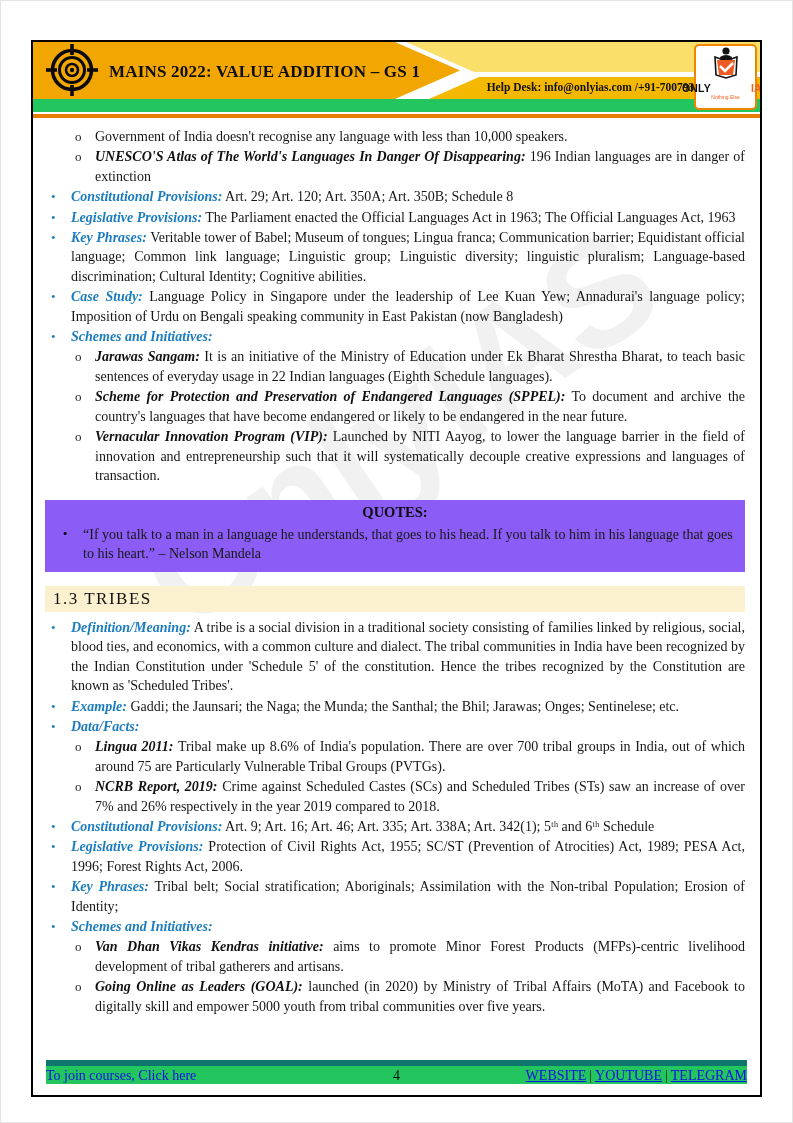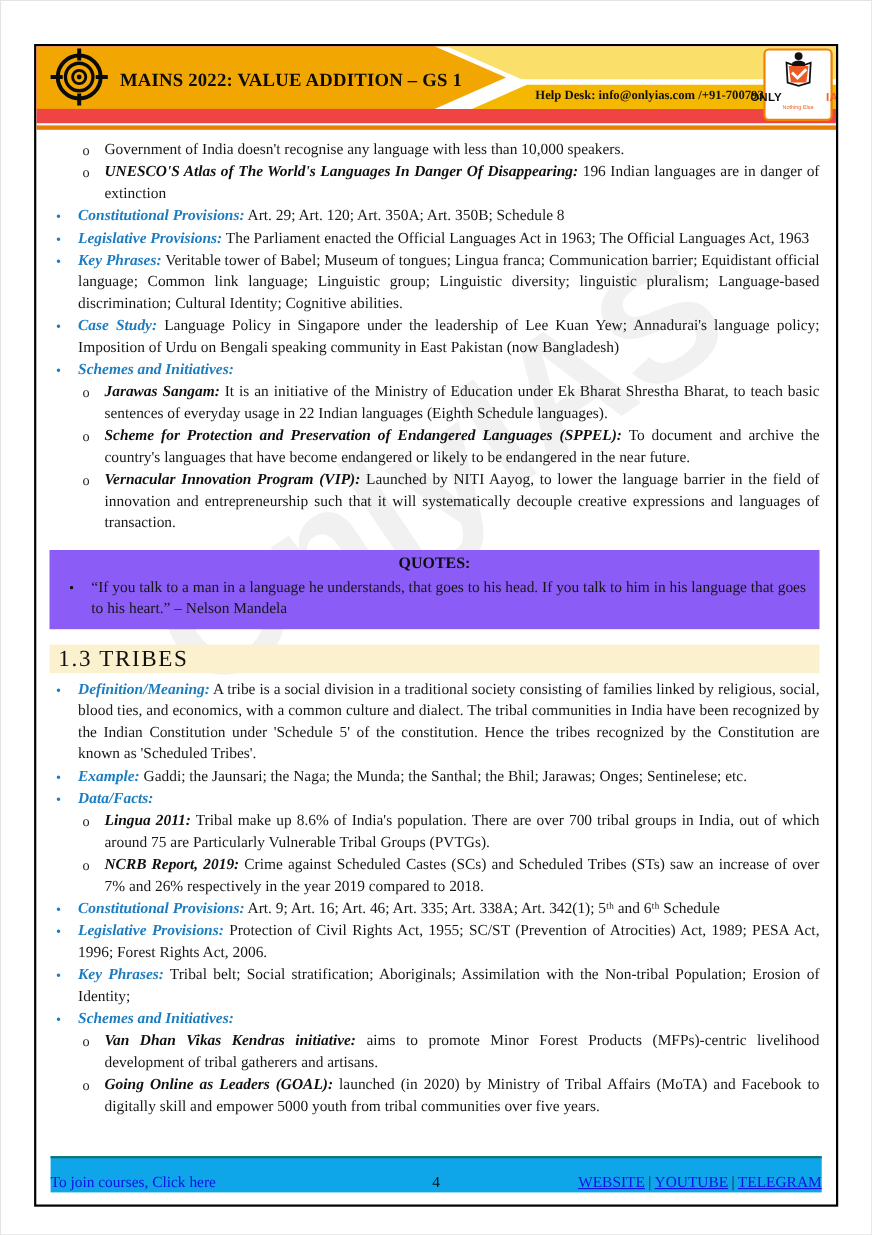--- a/index.html
+++ b/index.html
@@ -1,19 +1,19 @@
 <!DOCTYPE html>
 <html><head>
 <meta charset="utf-8">
 <style>
   html,body{margin:0;padding:0;background:#fff;}
   .page{width:793px;height:1123px;position:relative;background:#fff;font-family:"Liberation Serif",serif;box-shadow:inset 0 0 0 1px #e4e4e4;overflow:hidden;}
   .sheet{position:absolute;left:31px;top:40px;width:731px;height:1057px;border:2px solid #000;box-sizing:border-box;background:#fff;overflow:hidden;}
   
-  .header{position:relative;height:70px;background:#ef4444;}
+  .header{position:relative;height:70px;background:#22c55e;}
   .header svg.decor{position:absolute;left:0;top:0;}
   .brand{position:absolute;left:12px;top:1px;display:flex;align-items:center;gap:10px;z-index:2;}
   .header-title{font-weight:bold;font-size:17px;color:#0d0d0d;letter-spacing:.2px;white-space:nowrap;}
   .helpdesk{position:absolute;z-index:2;left:448px;top:35px;width:242px;height:20px;line-height:20px;text-align:center;font-weight:bold;font-size:11.5px;color:#111;white-space:nowrap;}
   .logo-box{position:absolute;right:3px;top:2px;bottom:2px;width:63px;z-index:3;background:#fff;border:2px solid #F08300;border-radius:5px;box-sizing:border-box;display:flex;flex-direction:column;align-items:center;justify-content:flex-start;padding-top:1px;}
   .logo-text{font-family:"Liberation Sans",sans-serif;font-weight:bold;font-size:10.5px;line-height:11px;letter-spacing:.2px;color:#111;}
   .logo-text .ias{color:#F4611E;margin-left:40px;}
   .logo-tagline{font-family:"Liberation Sans",sans-serif;font-size:5px;color:#F4611E;line-height:6px;}
   .rule{height:4px;background:#E87E04;margin-top:2px;}
   
@@ -28,23 +28,23 @@
   .l2 .marker{left:30px;color:#222;font-size:13px;}
   .lead{font-weight:bold;font-style:italic;}
   .lead-blue{color:#1B7CC0;}
   .lead-black{color:#111;}
   
   .quotes-box{background:#8b5cf6;margin:15px 0 14px 0;padding:3px 12px 8px 12px;}
   .quotes-title{text-align:center;font-weight:bold;font-size:14.5px;color:#0d0d0d;margin-bottom:2px;}
   .q-item{position:relative;padding-left:26px;line-height:19.4px;}
   .q-item .marker{left:6px;color:#111;font-size:12px;}
   
-  .section-bar{background:#FCF1CF;padding:3px 8px 4px 8px;font-size:21px;letter-spacing:1.5px;color:#111;margin:2px 0 6px 0;}
+  .section-bar{background:#FCF1CF;padding:3px 8px 4px 8px;font-size:17px;letter-spacing:1.5px;color:#111;margin:2px 0 6px 0;}
   
-  .footer{position:absolute;z-index:2;left:13px;right:13px;bottom:11px;border-top:2px solid #0f766e;padding-top:15px;display:flex;align-items:baseline;font-size:14px;background:#0ea5e9;}
+  .footer{position:absolute;z-index:2;left:13px;right:13px;bottom:11px;border-top:6px solid #0f766e;padding-top:2px;display:flex;align-items:baseline;font-size:14px;background:#22c55e;}
   .footer-left{flex:1;color:#0F0FE8;}
   .footer-center{flex:0;color:#111;}
   .footer-right{flex:1;text-align:right;}
   .footer-link{color:#0F0FE8;text-decoration:underline;cursor:pointer;}
   .pipe{color:#222;padding:0 3px;}
 </style>
 </head>
 <body>
 
 <div class="page">

